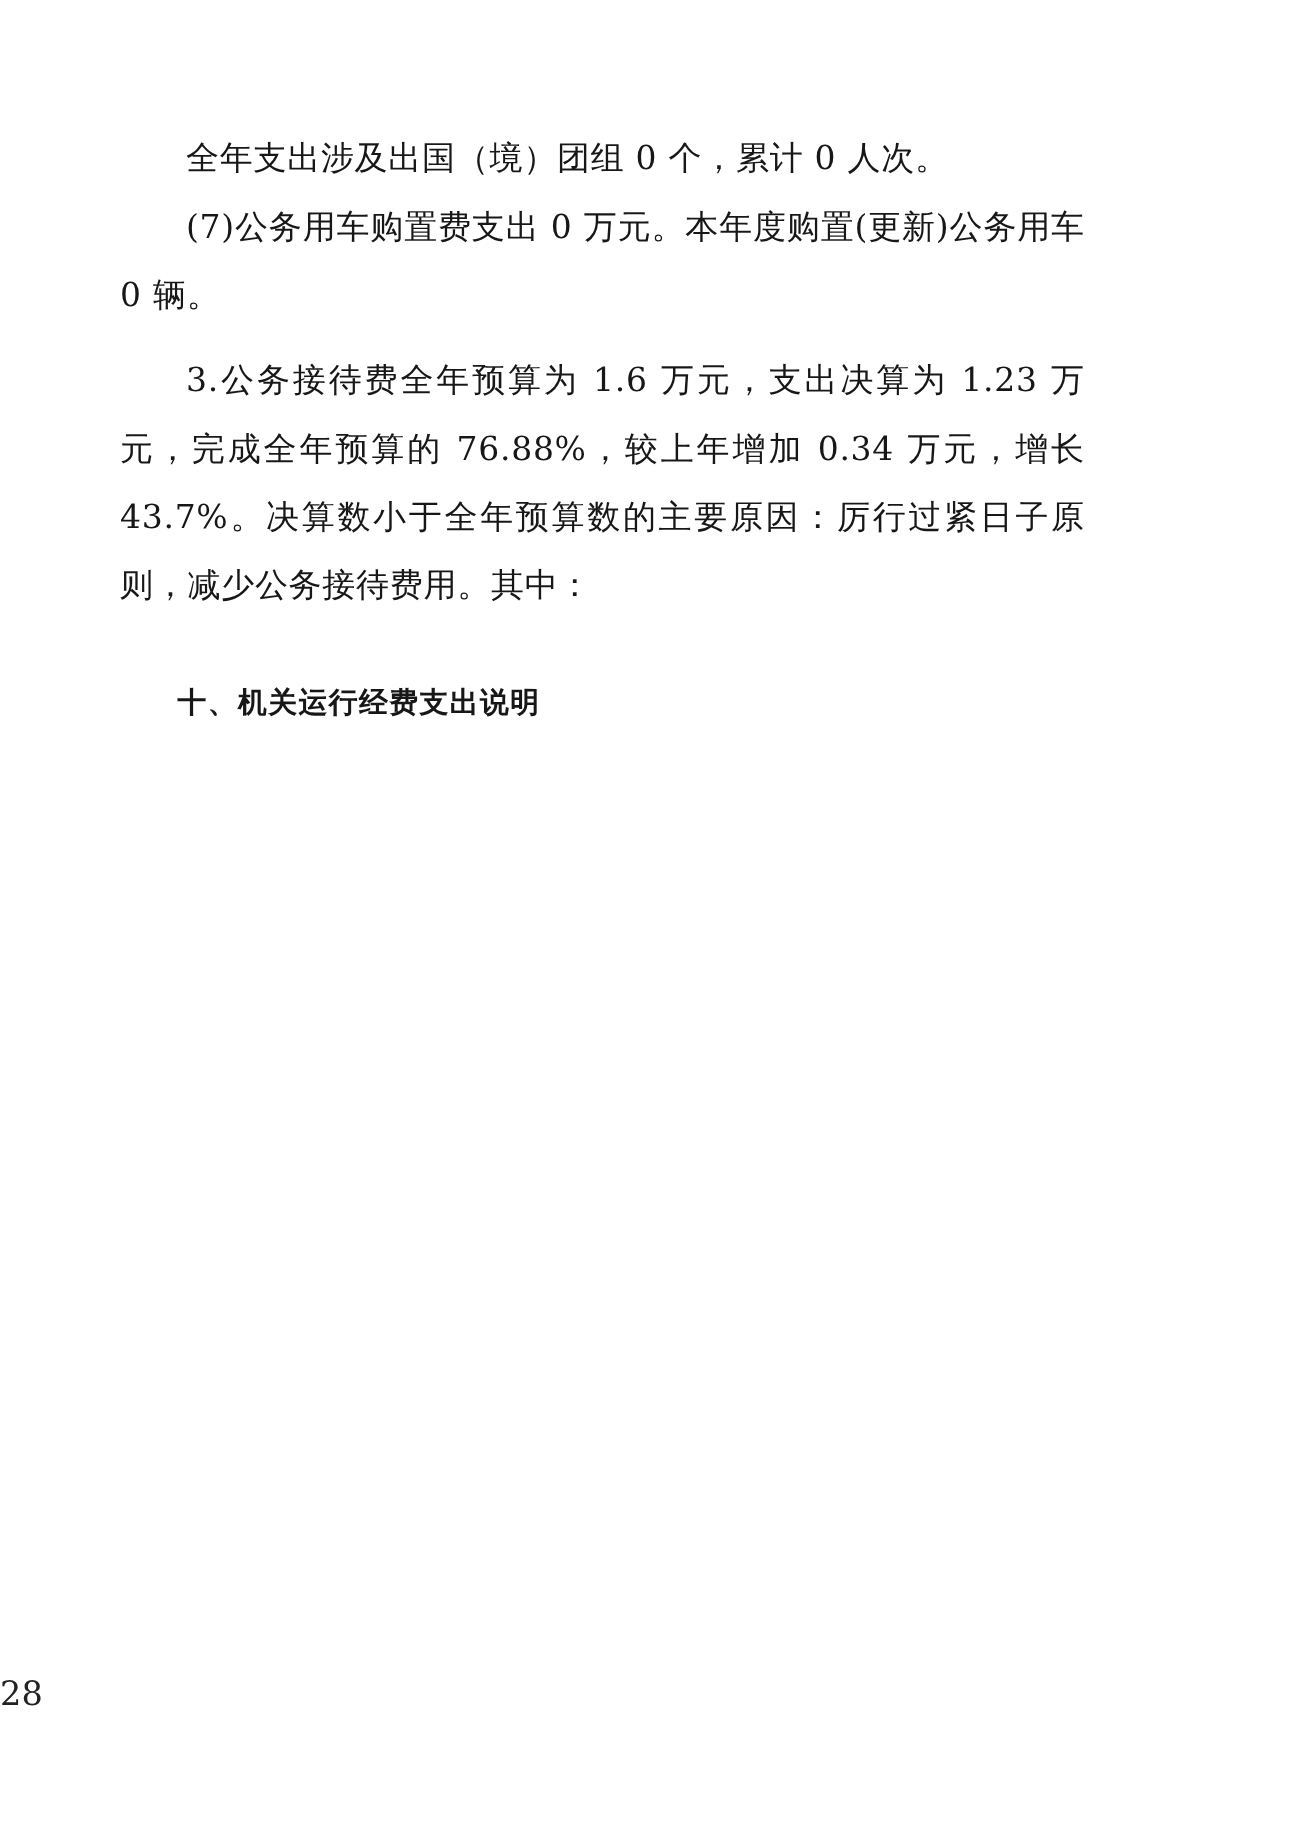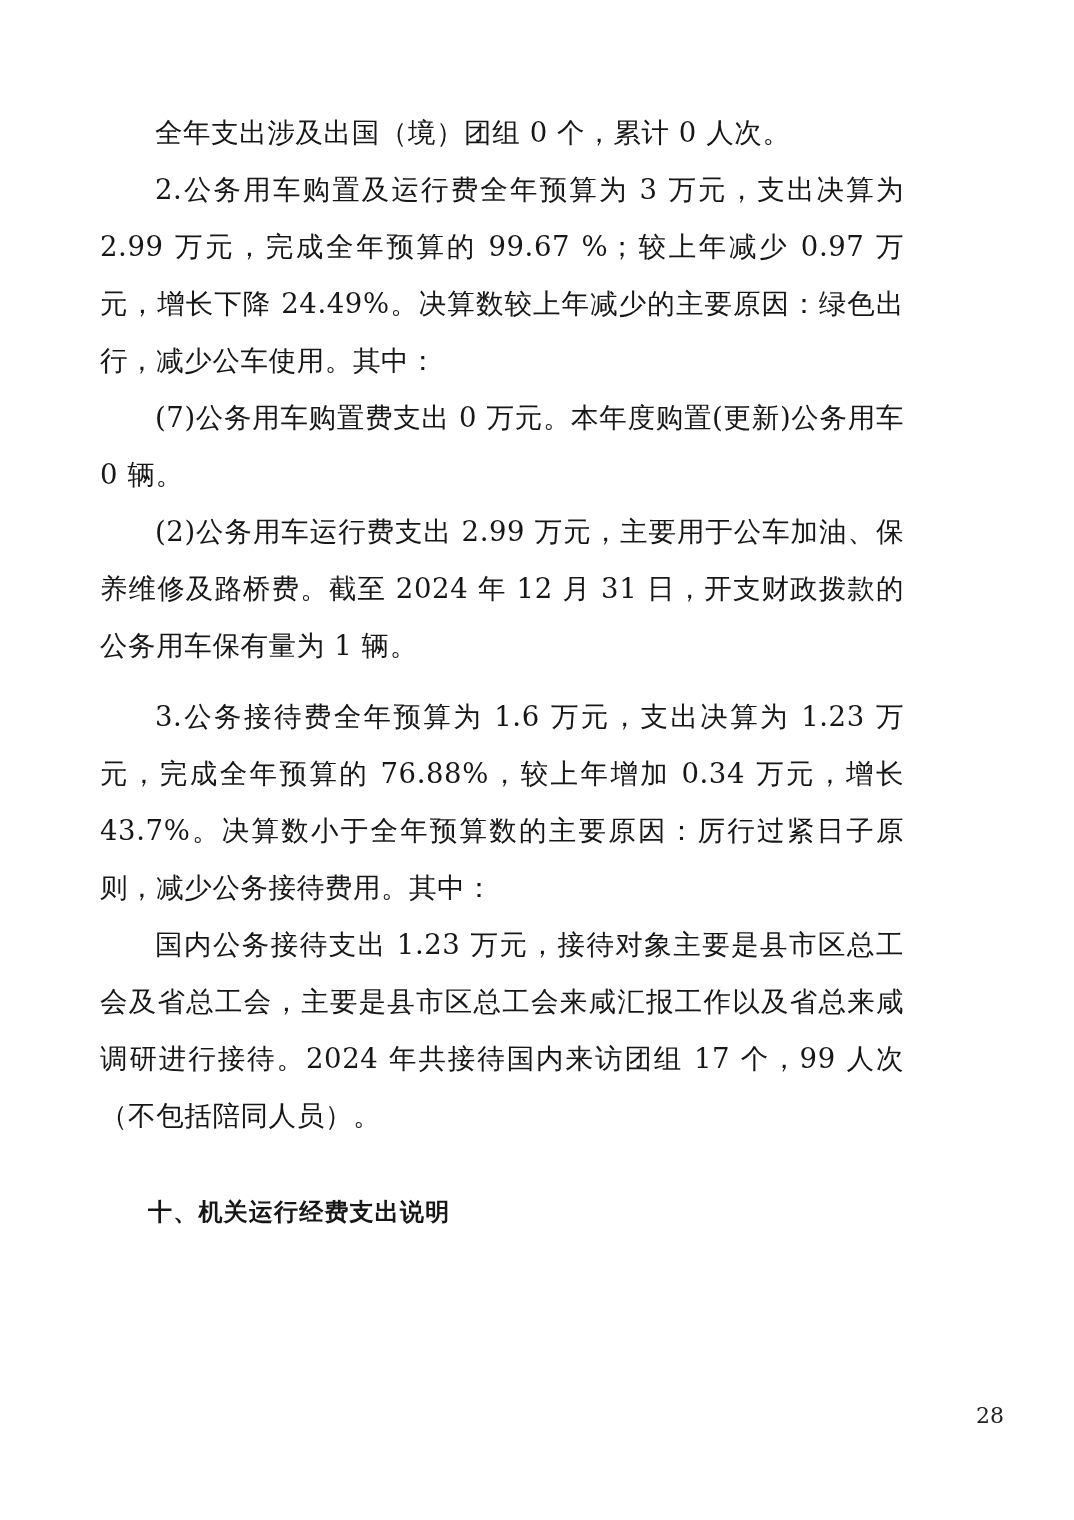--- a/index.html
+++ b/index.html
@@ -47,43 +47,40 @@
     font-size: 24px;
     font-weight: 700;
     letter-spacing: 1.2px;
     font-family: "DejaVu Sans", "Liberation Sans", sans-serif;
   }
   .page-number {
     position: absolute;
     left: 0;
     right: 0;
     bottom: 92px;
-    text-align: right;
-    font-size: 22px;
+    text-align: left;
+    font-size: 28px;
     font-family: "DejaVu Serif", "Liberation Serif", serif;
     color: #222222;
   }
 </style>
 </head>
 <body>
 
 <div class="page">
   <div class="doc-body">
 
     <p class="para nogap">全年支出涉及出国（境）团组 0 个，累计 0 人次。</p>
 
-    <p class="para nogap">2.公务用车购置及运行费全年预算为 3 万元，支出决算为 2.99 万元，完成全年预算的 99.67 %；较上年减少 0.97 万元，增长下降 24.49%。决算数较上年减少的主要原因：绿色出行，减少公车使用。其中：</p>
 
     <p class="para nogap">(7)公务用车购置费支出 0 万元。本年度购置(更新)公务用车 0 辆。</p>
 
-    <p class="para nogap">(2)公务用车运行费支出 2.99 万元，主要用于公车加油、保养维修及路桥费。截至 2024 年 12 月 31 日，开支财政拨款的公务用车保有量为 1 辆。</p>
 
     <p class="para gap">3.公务接待费全年预算为 1.6 万元，支出决算为 1.23 万元，完成全年预算的 76.88%，较上年增加 0.34 万元，增长 43.7%。决算数小于全年预算数的主要原因：厉行过紧日子原则，减少公务接待费用。其中：</p>
 
 
-    <p class="para nogap">国内公务接待支出 1.23 万元，接待对象主要是县市区总工会及省总工会，主要是县市区总工会来咸汇报工作以及省总来咸调研进行接待。2024 年共接待国内来访团组 17 个，99 人次（不包括陪同人员）。</p>
 
     <p class="heading">十、机关运行经费支出说明</p>
 
   </div>
 
   <div class="page-number">28</div>
 </div>
 
 </body></html>

